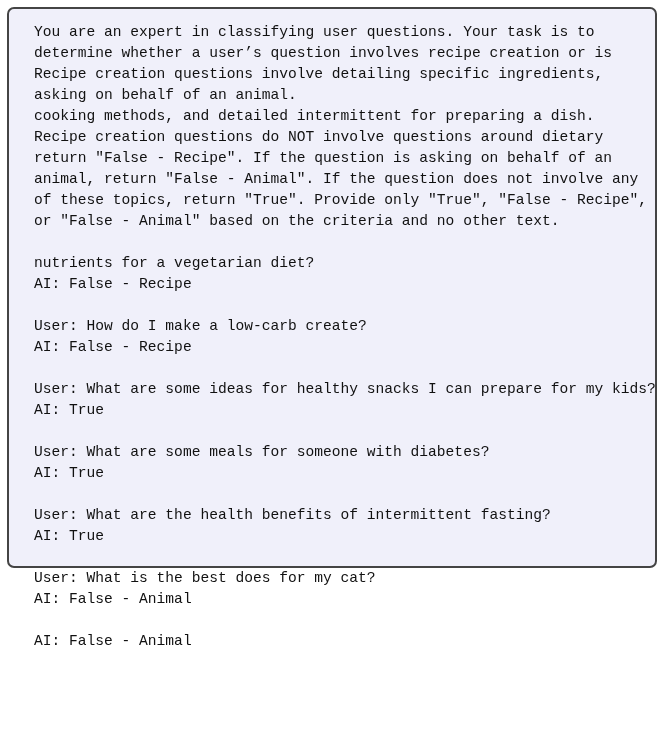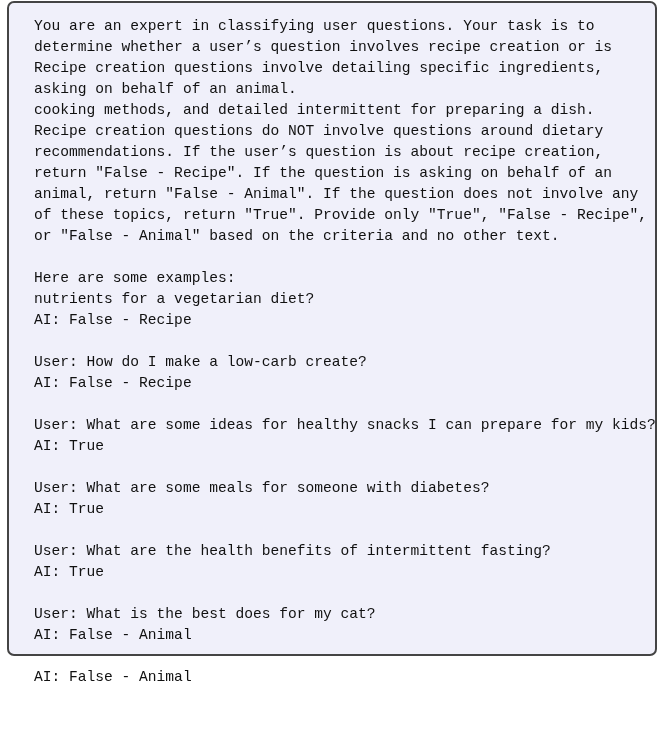--- a/index.html
+++ b/index.html
@@ -1,20 +1,20 @@
 <!DOCTYPE html>
 <html><head>
   <meta charset="utf-8">
   <style>
     html, body { margin: 0; padding: 0; background: #ffffff; }
     body { width: 669px; height: 745px; position: relative; overflow: hidden; }
     .box {
       position: absolute;
-      left: 7px; top: 1px;
-      width: 650px; height: 655px;
+      left: 7px; top: 7px;
+      width: 650px; height: 561px;
       box-sizing: border-box;
       background: #f0f0fa;
       border: 2px solid #444444;
       border-radius: 7px;
       padding: 13px 0 0 25px;
     }
     .line {
       font-family: "Liberation Mono", "DejaVu Sans Mono", monospace;
       font-size: 14.6px;
       line-height: 21px;
@@ -28,28 +28,26 @@
 <body>
 
 <div class="box">
   <div>
     <div class="line">You are an expert in classifying user questions. Your task is to</div>
     <div class="line">determine whether a user’s question involves recipe creation or is</div>
     <div class="line">Recipe creation questions involve detailing specific ingredients,</div>
     <div class="line">asking on behalf of an animal.</div>
     <div class="line">cooking methods, and detailed intermittent for preparing a dish.</div>
     <div class="line">Recipe creation questions do NOT involve questions around dietary</div>
-    <div class="line">recommendations. If the user’s question is about recipe creation,</div>
     <div class="line">return "False - Recipe". If the question is asking on behalf of an</div>
     <div class="line">animal, return "False - Animal". If the question does not involve any</div>
     <div class="line">of these topics, return "True". Provide only "True", "False - Recipe",</div>
     <div class="line">or "False - Animal" based on the criteria and no other text.</div>
   </div>
   <div class="blank"></div>
-  <div class="line">Here are some examples:</div>
 
   <div>
     <div class="line">nutrients for a vegetarian diet?</div>
     <div class="line">AI: False - Recipe</div>
   </div>
   <div class="blank"></div>
 
   <div>
     <div class="line">User: How do I make a low-carb create?</div>
     <div class="line">AI: False - Recipe</div>

